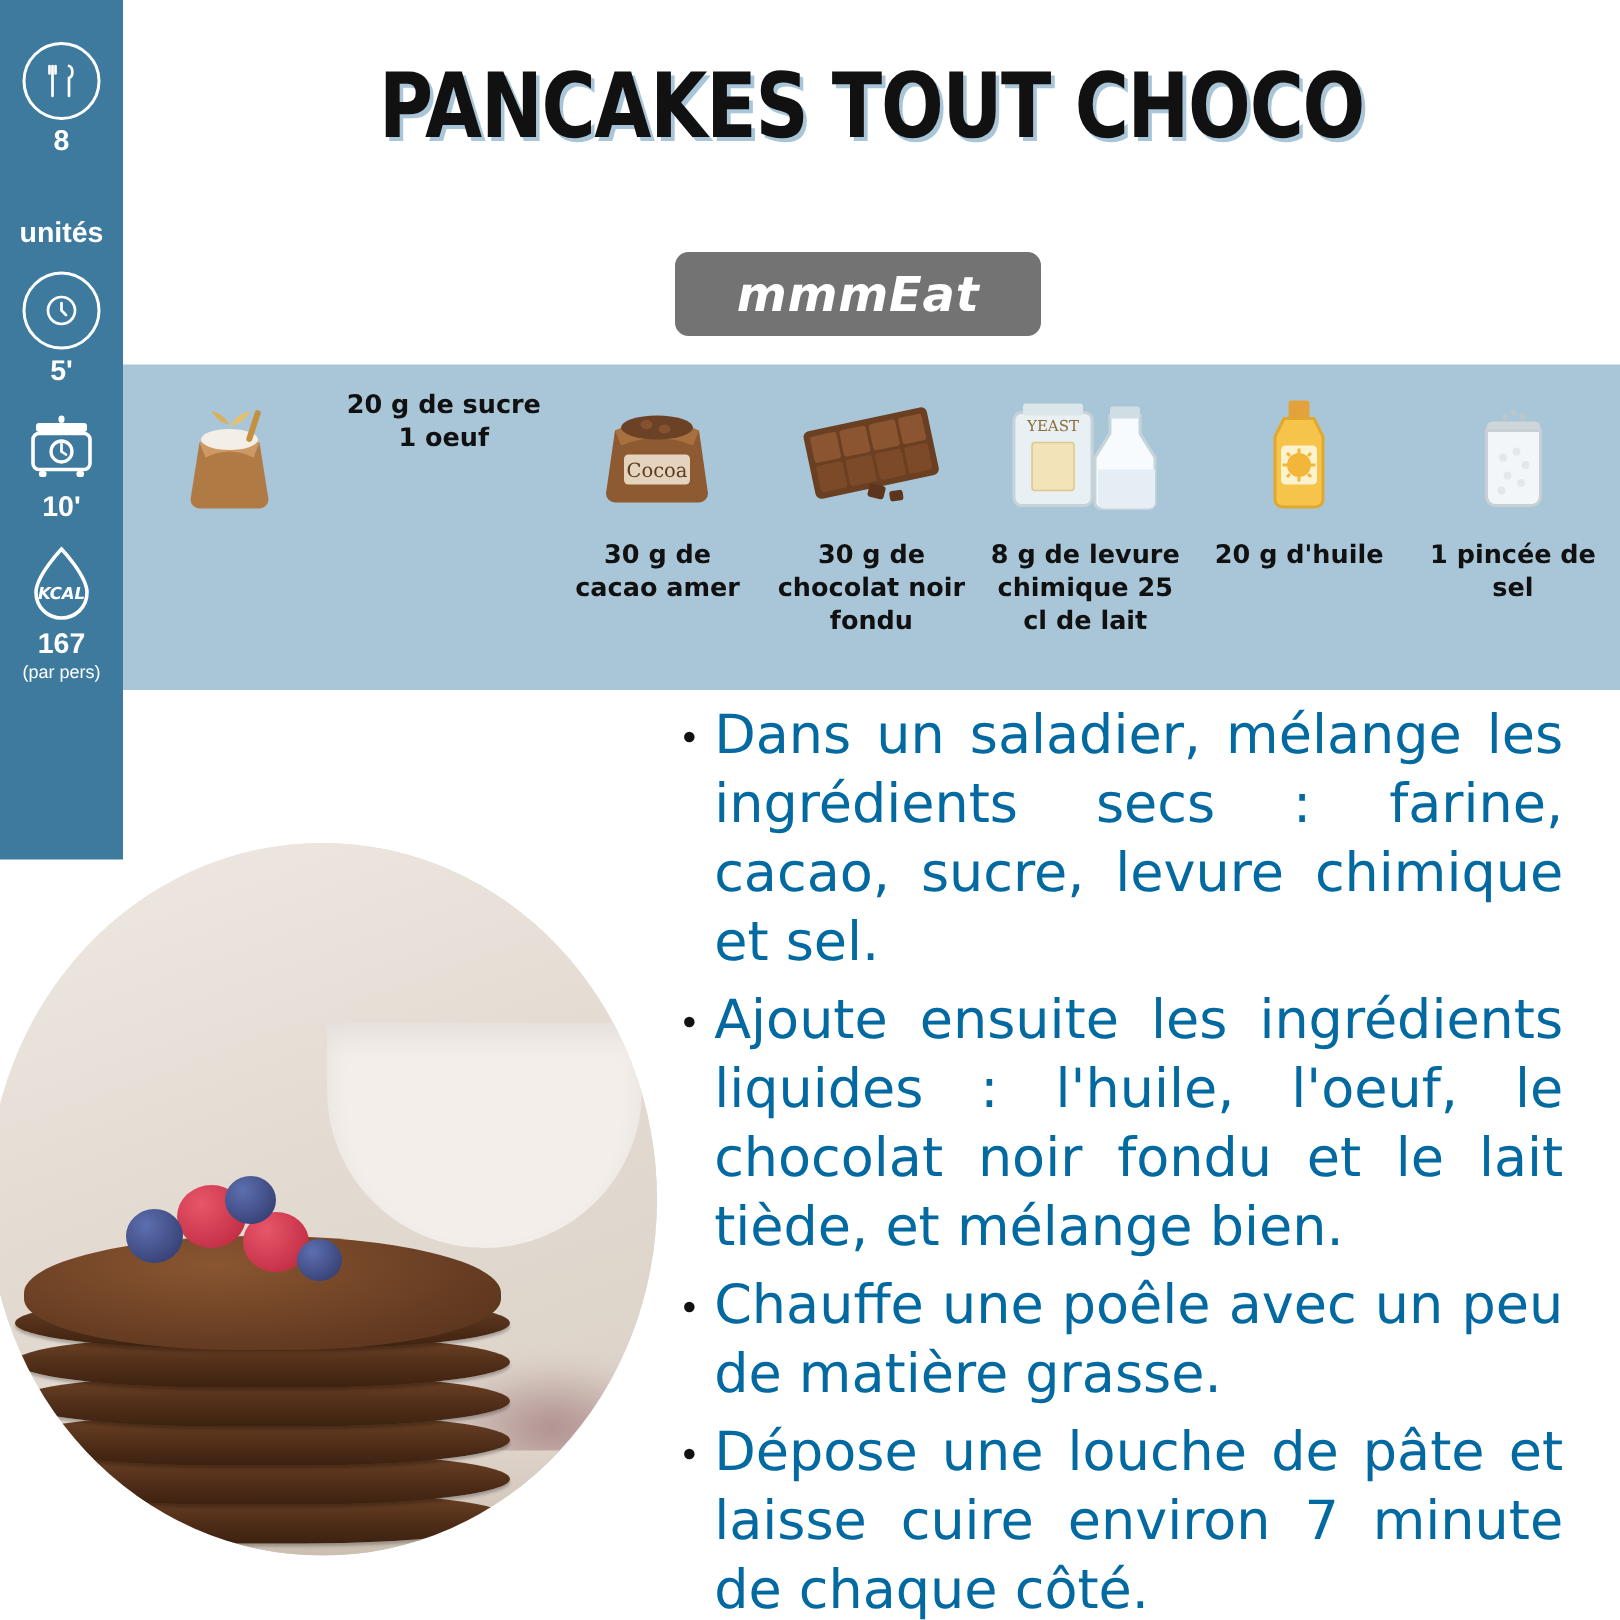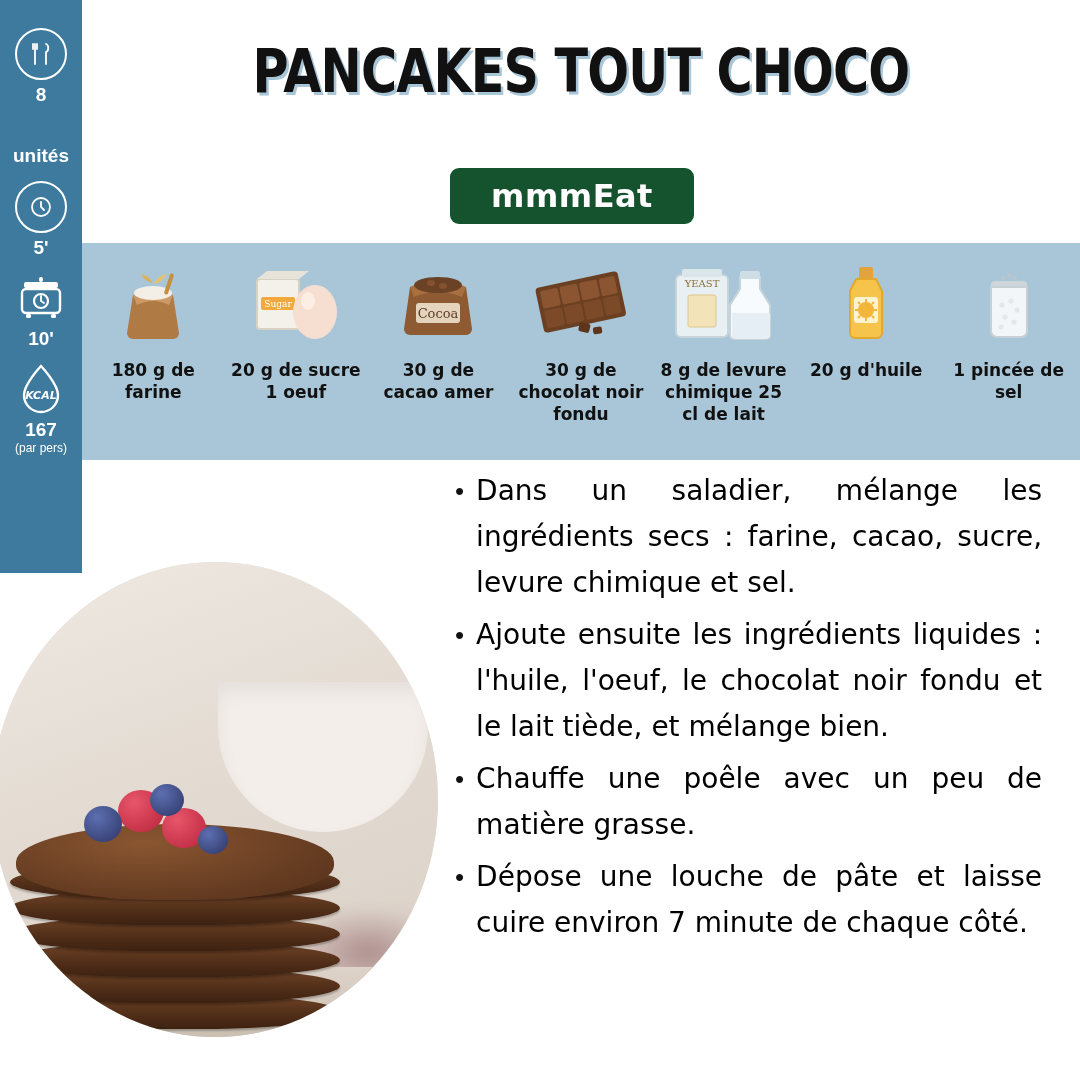--- a/index.html
+++ b/index.html
@@ -85,25 +85,26 @@
     white-space: nowrap;
   }
 
   
   .brand {
     position: absolute;
     left: 450px;
     top: 168px;
     width: 244px;
     height: 56px;
-    background: #14532d;
+    background: #737373;
     border-radius: 9px;
     display: flex;
     align-items: center;
     justify-content: center;
+    font-style: italic;
   }
   .brand span {
     color: #ffffff;
     font-size: 32px;
     font-weight: bold;
     letter-spacing: 0.5px;
     font-family: "DejaVu Sans", sans-serif;
   }
 
   
@@ -154,23 +155,23 @@
     align-items: flex-start;
     margin-bottom: 6px;
   }
   .bullet {
     font-size: 26px;
     line-height: 46px;
     margin-right: 12px;
     color: #111111;
   }
   .step-text {
-    font-size: 28px;
+    font-size: 36px;
     line-height: 46px;
-    color: #000000;
+    color: #0369a1;
     text-align: justify;
     text-align-last: left;
     font-family: "DejaVu Sans", sans-serif;
     width: 566px;
   }
 
   
   .photo {
     position: absolute;
     left: -8px;
@@ -304,34 +305,23 @@
     <div class="ing-art">
       <svg width="92" height="92" viewBox="0 0 92 92">
         <path d="M26 38 h40 l6 38 a6 6 0 0 1 -6 6 h-40 a6 6 0 0 1 -6 -6 z" fill="#b07a45"></path>
         <path d="M26 38 q20 -12 40 0 l-4 10 q-16 -8 -32 0 z" fill="#cd9a66"></path>
         <ellipse cx="46" cy="36" rx="19" ry="7" fill="#f3efe6"></ellipse>
         <path d="M46 26 q-5 -8 -12 -9 q4 8 12 9 z" fill="#d9b15c"></path>
         <path d="M46 27 q6 -9 14 -10 q-5 9 -14 10 z" fill="#e3c173"></path>
         <rect x="60" y="16" width="4" height="22" rx="2" fill="#c48f3f" transform="rotate(18 62 27)"></rect>
       </svg>
     </div>
-    <div class="ing-label">180 g de farine</div>
-  </div>
-
-  <div class="ing">
-    <div class="ing-art">
-      <svg width="110" height="92" viewBox="0 0 110 92">
-        <rect x="16" y="22" width="42" height="50" rx="3" fill="#f4f1ea" stroke="#d8d2c5" stroke-width="2"></rect>
-        <path d="M16 22 l10 -8 h42 l-10 8 z" fill="#e8e3d8"></path>
-        <rect x="20" y="40" width="34" height="13" rx="2" fill="#f0a93a"></rect>
-        <text x="37" y="50" font-family="DejaVu Serif" font-size="9" fill="#fff" text-anchor="middle">Sugar</text>
-        <ellipse cx="74" cy="55" rx="22" ry="27" fill="#f6dfd0"></ellipse>
-        <ellipse cx="67" cy="44" rx="7" ry="9" fill="#fdeee4"></ellipse>
-      </svg>
-    </div>
+  </div>
+
+  <div class="ing">
     <div class="ing-label">20 g de sucre
 1 oeuf</div>
   </div>
 
   <div class="ing">
     <div class="ing-art">
       <svg width="100" height="92" viewBox="0 0 100 92">
         <path d="M22 30 h56 l6 42 a6 6 0 0 1 -6 6 h-56 a6 6 0 0 1 -6 -6 z" fill="#8d5a31"></path>
         <path d="M22 30 q28 -14 56 0 l-4 10 q-24 -10 -48 0 z" fill="#a8703f"></path>
         <ellipse cx="50" cy="28" rx="24" ry="8" fill="#6b4226"></ellipse>

